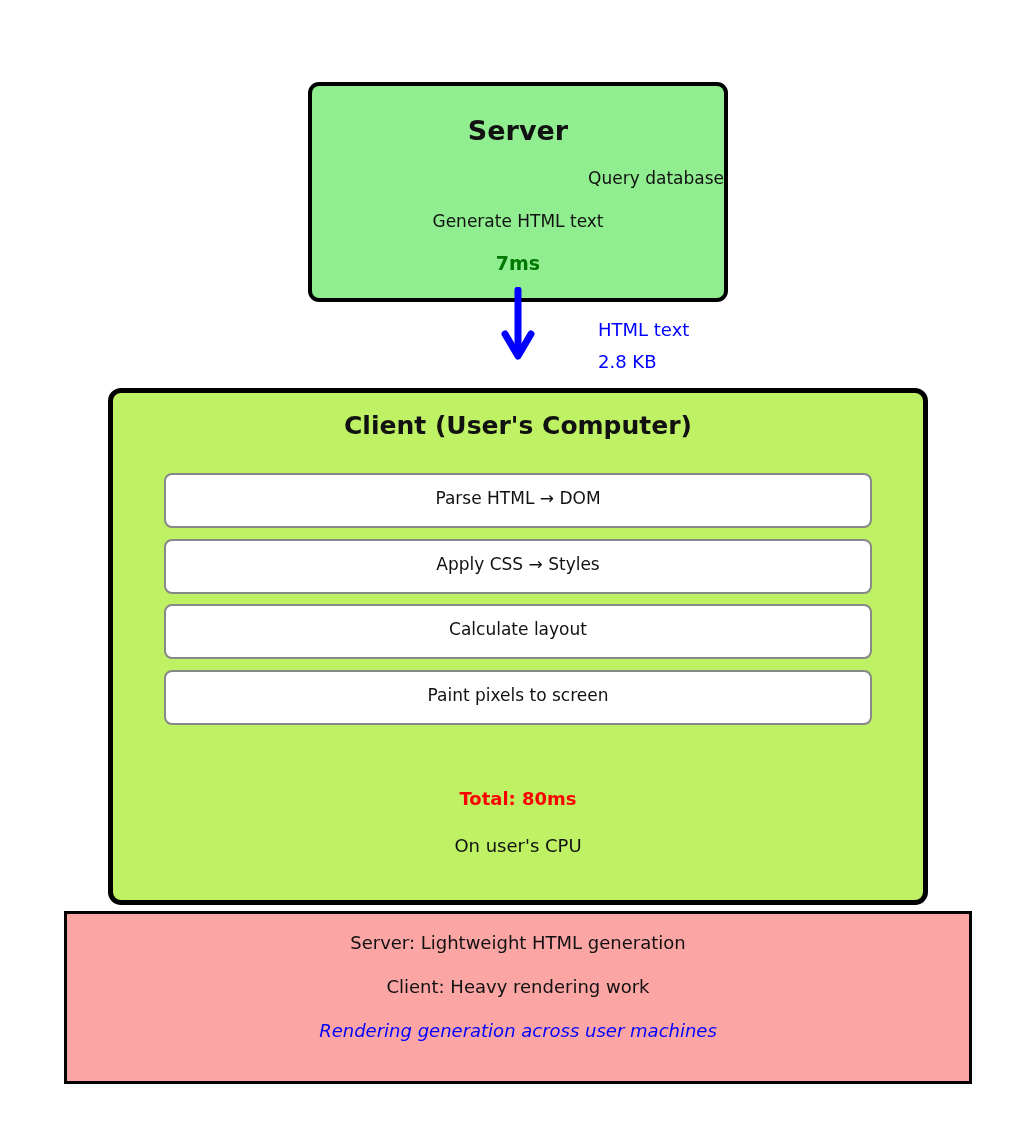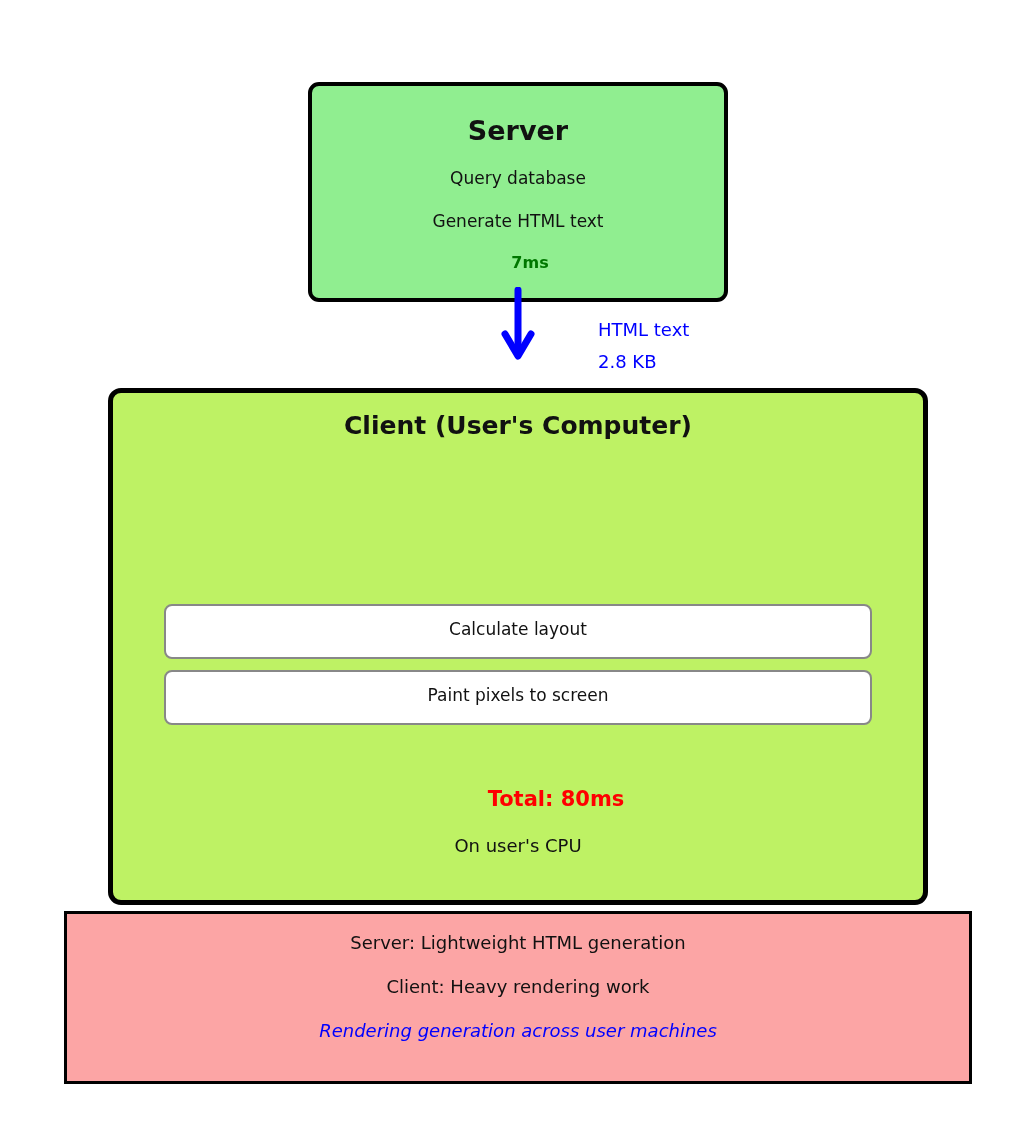--- a/index.html
+++ b/index.html
@@ -27,23 +27,23 @@
 
   
   .server-box {
     left: 308px; top: 82px;
     width: 420px; height: 220px;
     background: #90EE90;
     border: 4px solid #000000;
     border-radius: 11px;
   }
   .server-title  { top: 27px;  font-size: 27px; font-weight: bold; line-height: 36px; }
-  .server-step-1 { top: 81px;  font-size: 17px; line-height: 22px; }
+  .server-step-1 { top: 81px;  font-size: 17px; line-height: 22px; text-align: right; }
   .server-step-2 { top: 124px; font-size: 17px; line-height: 22px; }
-  .server-time   { top: 165px; font-size: 16px; font-weight: bold; line-height: 24px; color: #007700; margin-left: 12px; }
+  .server-time   { top: 165px; font-size: 19px; font-weight: bold; line-height: 24px; color: #007700; }
 
   
   .arrow-svg { left: 496px; top: 287px; width: 44px; height: 76px; z-index: 3; }
   .transfer-label {
     position: absolute;
     left: 598px;
     font-size: 18px;
     line-height: 24px;
     color: #0000FF;
     white-space: nowrap;
@@ -73,21 +73,21 @@
     align-items: center;
     justify-content: center;
     padding-bottom: 5px;
     font-size: 17px;
     color: #111111;
   }
   .step-1 { top: 80px; }
   .step-2 { top: 146px; }
   .step-3 { top: 211px; }
   .step-4 { top: 277px; }
-  .client-total { top: 392px; font-size: 21px; font-weight: bold; line-height: 28px; color: #FF0000; padding-left: 38px; }
+  .client-total { top: 392px; font-size: 18px; font-weight: bold; line-height: 28px; color: #FF0000; }
   .client-note  { top: 441px; font-size: 18px; line-height: 24px; }
 
   
   .summary-box {
     left: 64px; top: 911px;
     width: 908px; height: 173px;
     background: #fca5a5;
     border: 3px solid #000000;
     border-radius: 0;
   }
@@ -110,20 +110,22 @@
   <svg class="abs arrow-svg" viewBox="0 0 44 76" xmlns="http://www.w3.org/2000/svg">
     <line x1="22" y1="3" x2="22" y2="64" stroke="#0000FF" stroke-width="7" stroke-linecap="round"></line>
     <polyline points="9,47 22,69 35,47" fill="none" stroke="#0000FF" stroke-width="7" stroke-linecap="round" stroke-linejoin="round"></polyline>
   </svg>
 
   <div class="transfer-label transfer-l1">HTML text</div>
   <div class="transfer-label transfer-l2">2.8 KB</div>
 
   <div class="abs client-box">
     <div class="cline client-title">Client (User's Computer)</div>
+    <div class="step-box step-1">Parse HTML → DOM</div>
+    <div class="step-box step-2">Apply CSS → Styles</div>
     <div class="step-box step-3">Calculate layout</div>
     <div class="step-box step-4">Paint pixels to screen</div>
     <div class="cline client-total">Total: 80ms</div>
     <div class="cline client-note">On user's CPU</div>
   </div>
 
   <div class="abs summary-box">
     <div class="cline summary-l1">Server: Lightweight HTML generation</div>
     <div class="cline summary-l2">Client: Heavy rendering work</div>
     <div class="cline summary-l3">Rendering generation across user machines</div>

